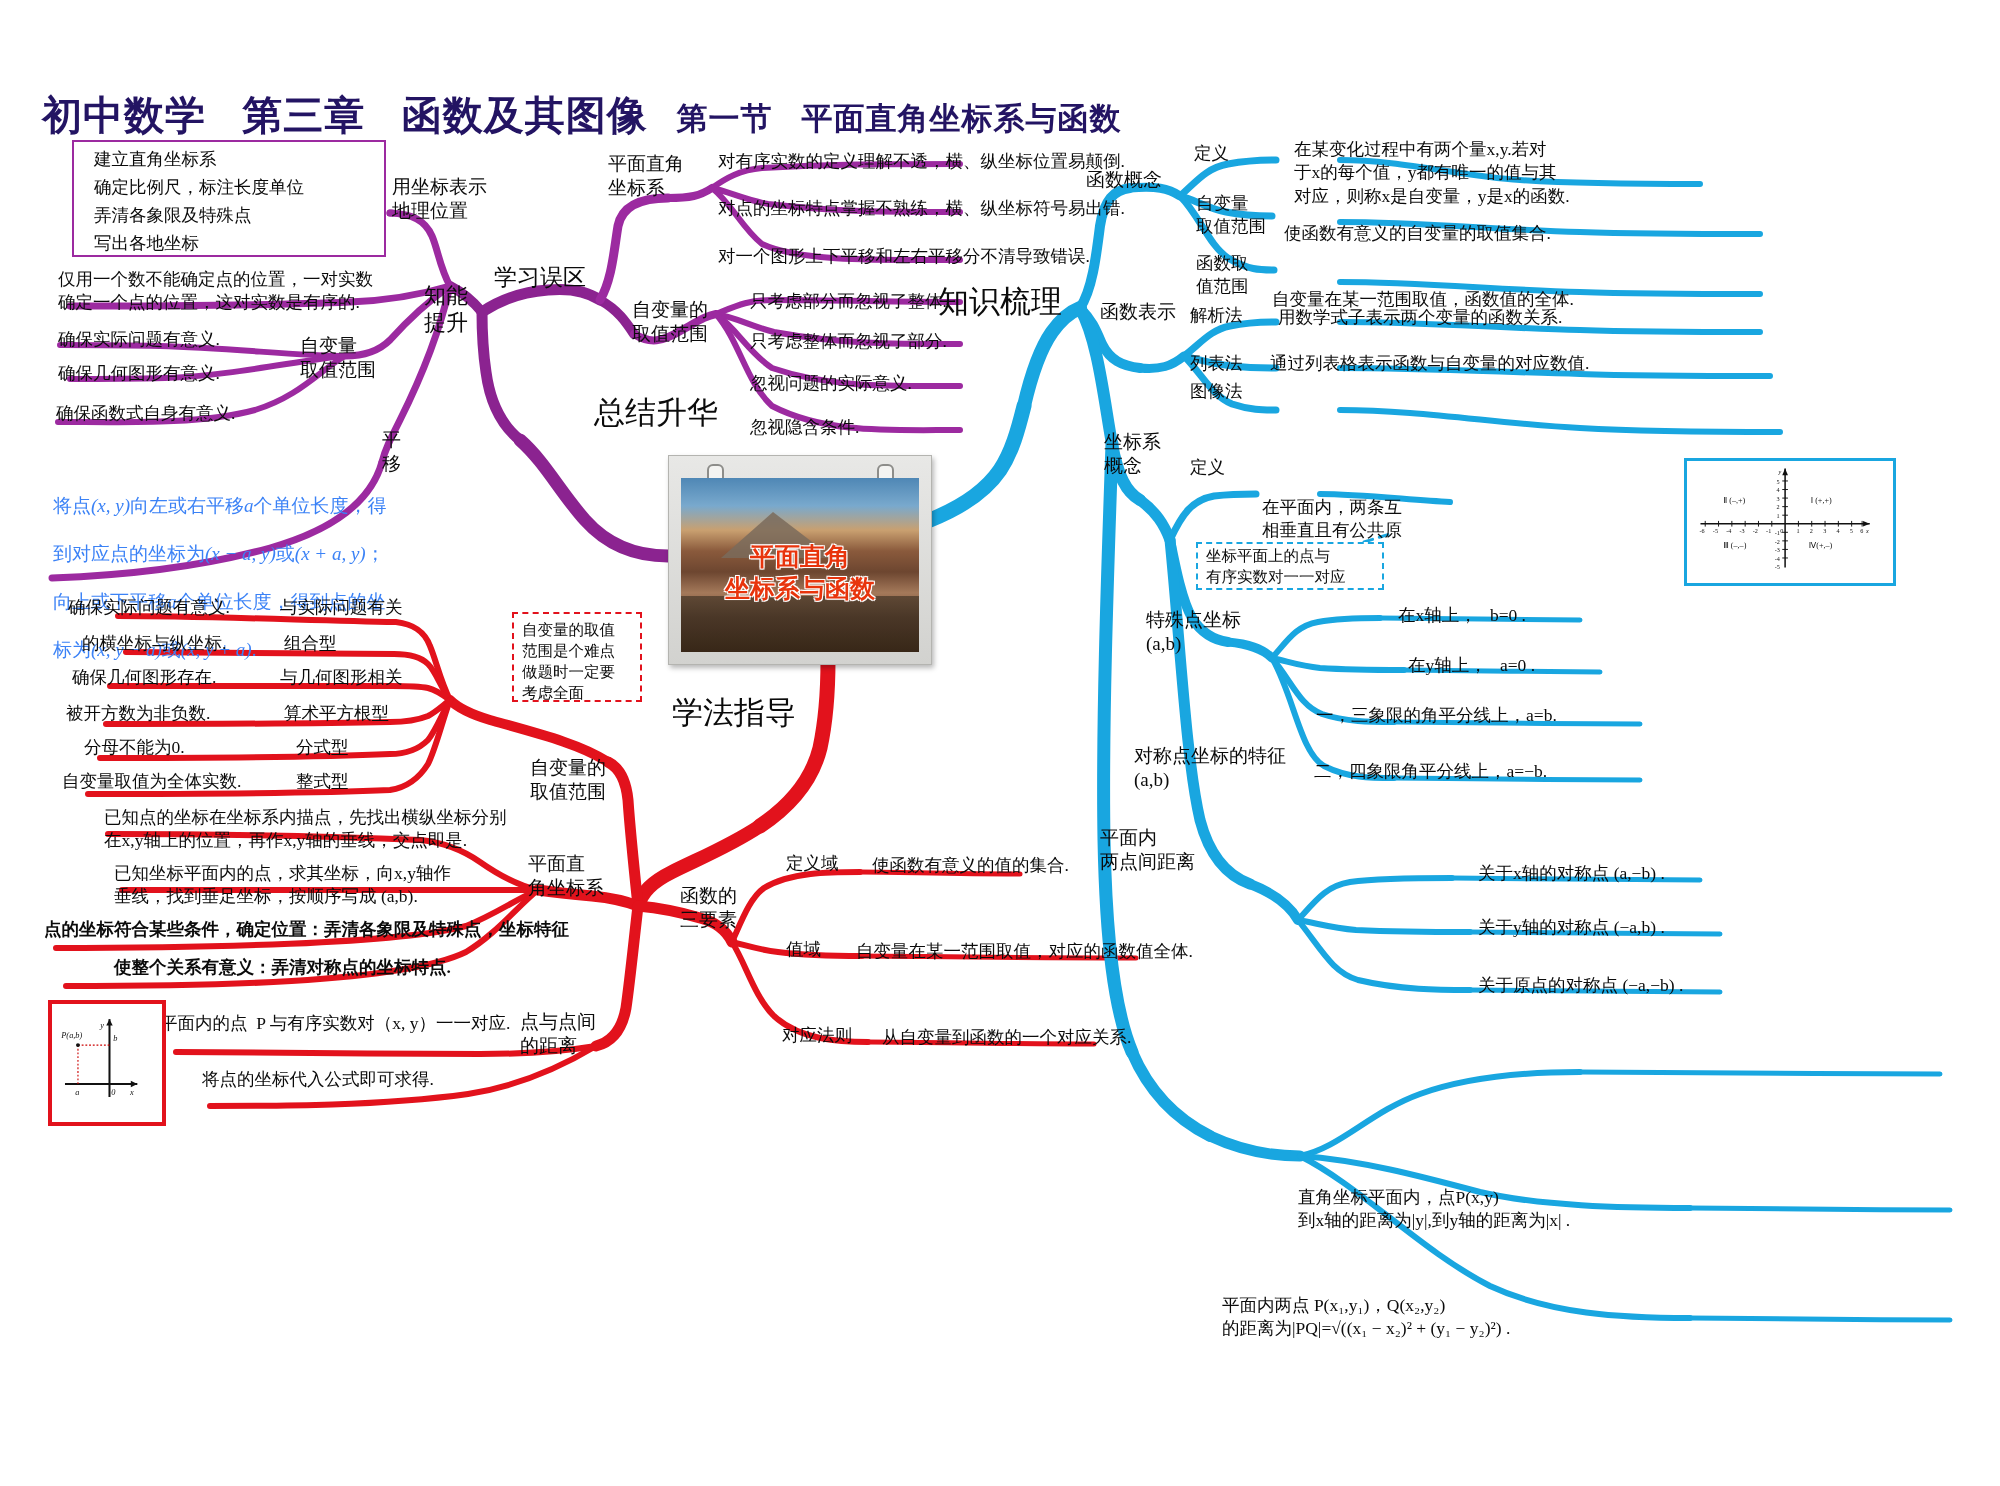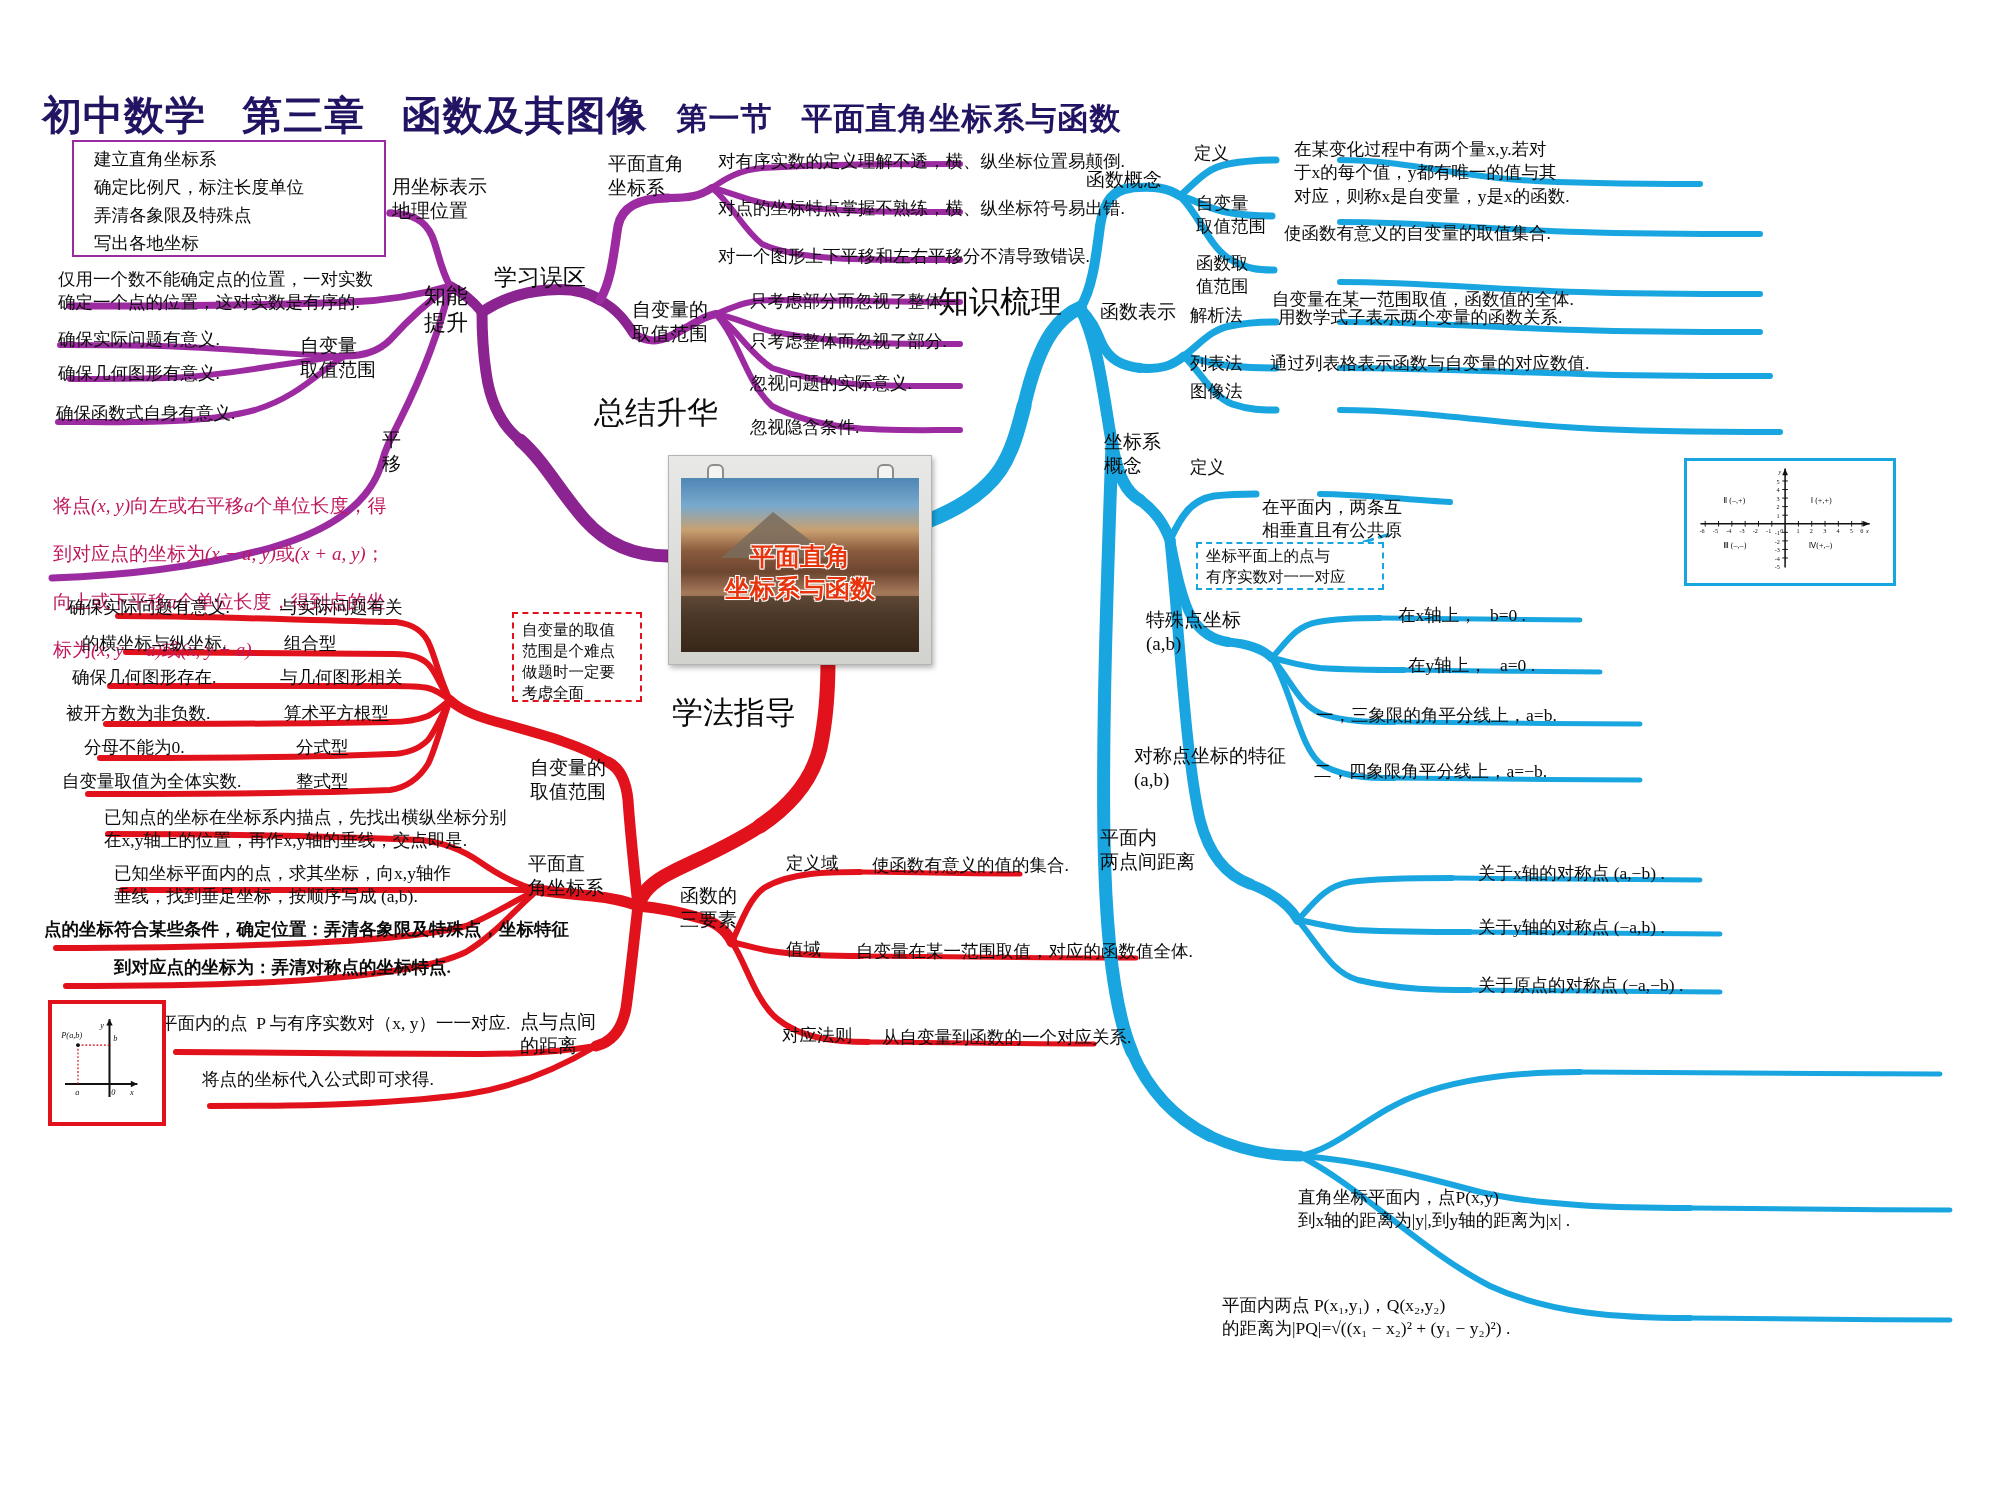--- a/index.html
+++ b/index.html
@@ -5,21 +5,21 @@
   html,body{margin:0;padding:0;}
   body{
     width:2000px;height:1486px;background:#ffffff;
     font-family:"Liberation Serif","DejaVu Serif",serif;
     position:relative;overflow:hidden;
     -webkit-font-smoothing:antialiased;
   }
   .canvas{position:absolute;left:0;top:0;width:2000px;height:1486px;}
   svg.links{position:absolute;left:0;top:0;width:2000px;height:1486px;pointer-events:none;}
 
-  .t{position:absolute;color:#be185d;line-height:1.26;white-space:pre;}
+  .t{position:absolute;color:#3b82f6;line-height:1.26;white-space:pre;}
   .it{font-style:italic;font-family:"Liberation Serif",serif;}
 
   
   #title{
     position:absolute;left:42px;top:88px;
     font-family:"Liberation Sans","DejaVu Sans",sans-serif;
     font-weight:bold;color:#231463;letter-spacing:1px;
     white-space:pre;
   }
   #title .big{font-size:40px;}
@@ -286,21 +286,21 @@
   <div class="leafText" style="left:62px;top:770px;">自变量取值为全体实数.</div>
   <div class="leafText" style="left:296px;top:770px;">整式型</div>
 
   <div class="midLabel" style="left:528px;top:852px;text-align:left;font-size:19px;">平面直
 角坐标系</div>
   <div class="leafText" style="left:104px;top:806px;">已知点的坐标在坐标系内描点，先找出横纵坐标分别
 在x,y轴上的位置，再作x,y轴的垂线，交点即是.</div>
   <div class="leafText" style="left:114px;top:862px;">已知坐标平面内的点，求其坐标，向x,y轴作
 垂线，找到垂足坐标，按顺序写成 (a,b).</div>
   <div class="leafText" style="left:44px;top:918px;font-weight:bold;">点的坐标符合某些条件，确定位置：弄清各象限及特殊点，坐标特征</div>
-  <div class="leafText" style="left:114px;top:956px;font-weight:bold;">到对应点的坐标为：弄清对称点的坐标特点.</div>
+  <div class="leafText" style="left:114px;top:956px;font-weight:bold;">使整个关系有意义：弄清对称点的坐标特点.</div>
 
   <div class="midLabel" style="left:520px;top:1010px;text-align:left;font-size:19px;">点与点间
 的距离</div>
   <div class="leafText" style="left:160px;top:1012px;">平面内的点  P 与有序实数对（x, y）一一对应.</div>
   <div class="leafText" style="left:202px;top:1068px;">将点的坐标代入公式即可求得.</div>
 
   <div class="boxRed" style="left:48px;top:1000px;width:110px;height:118px;">
     <svg viewBox="0 0 110 118" width="102" height="110" style="position:absolute;left:0;top:0;">
       <line x1="14" y1="86" x2="92" y2="86" stroke="#111" stroke-width="2.2"></line>
       <polygon points="92,86 85,82.5 85,89.5" fill="#111"></polygon>

